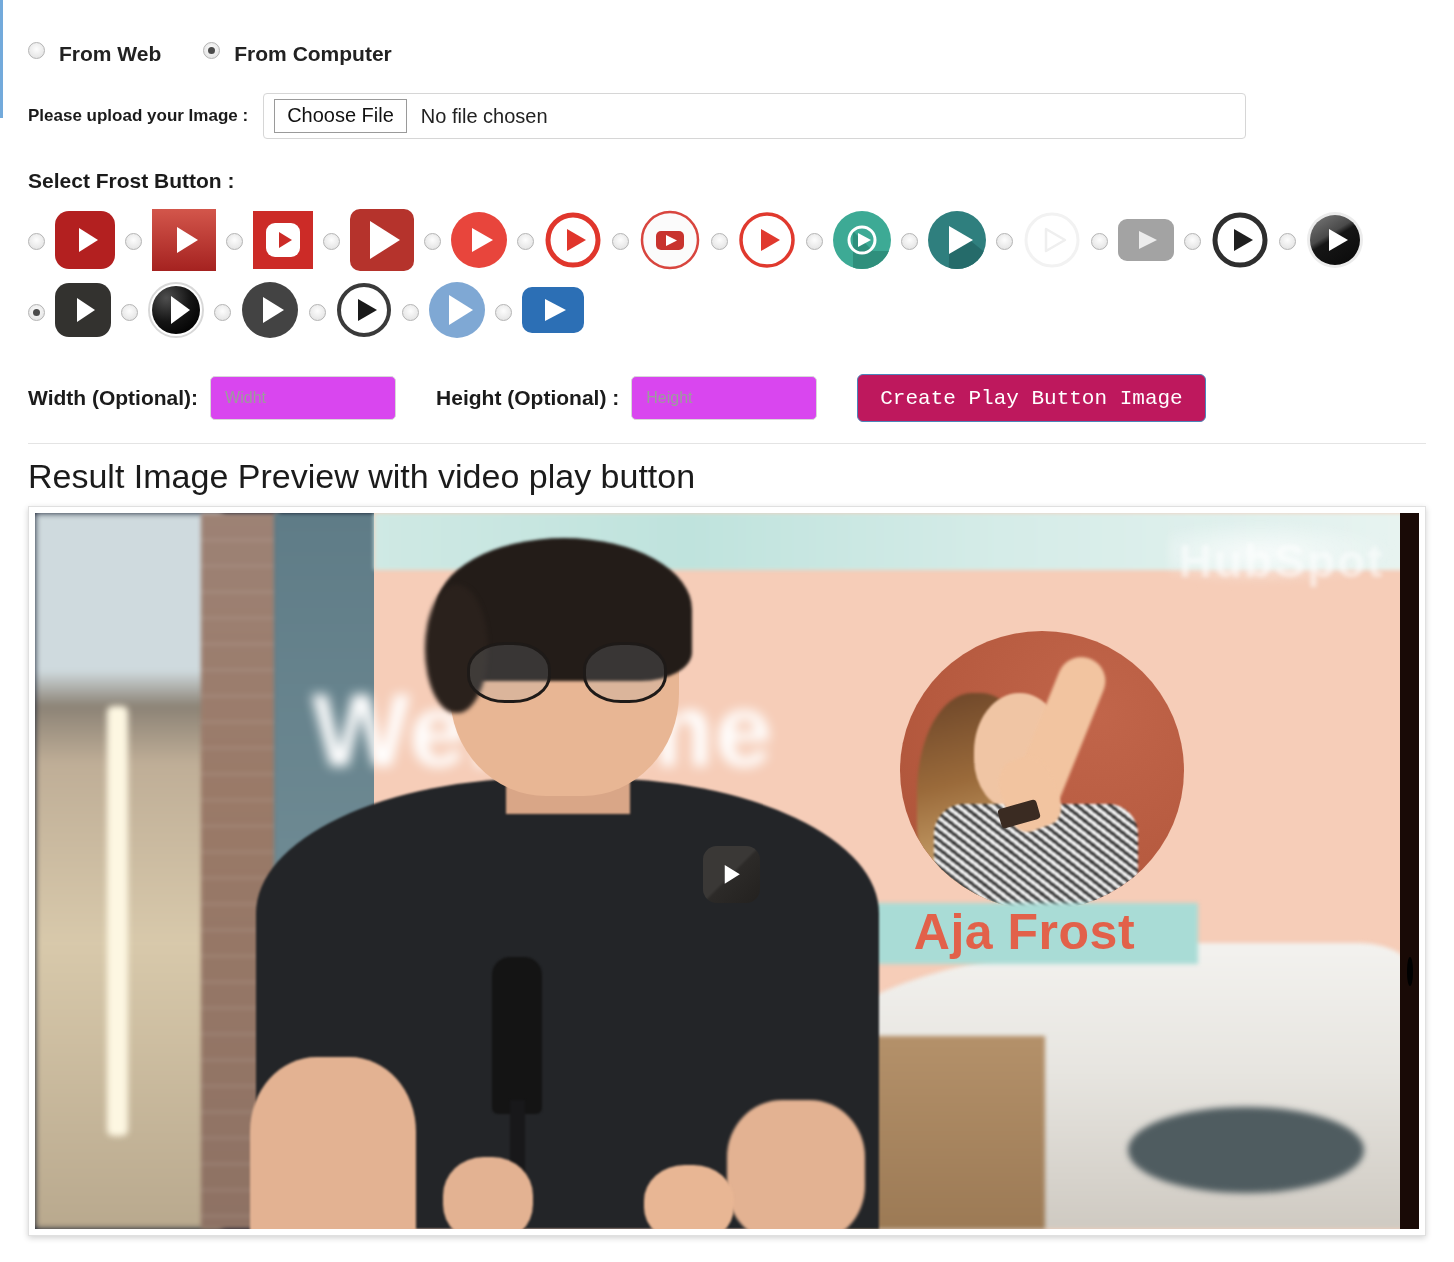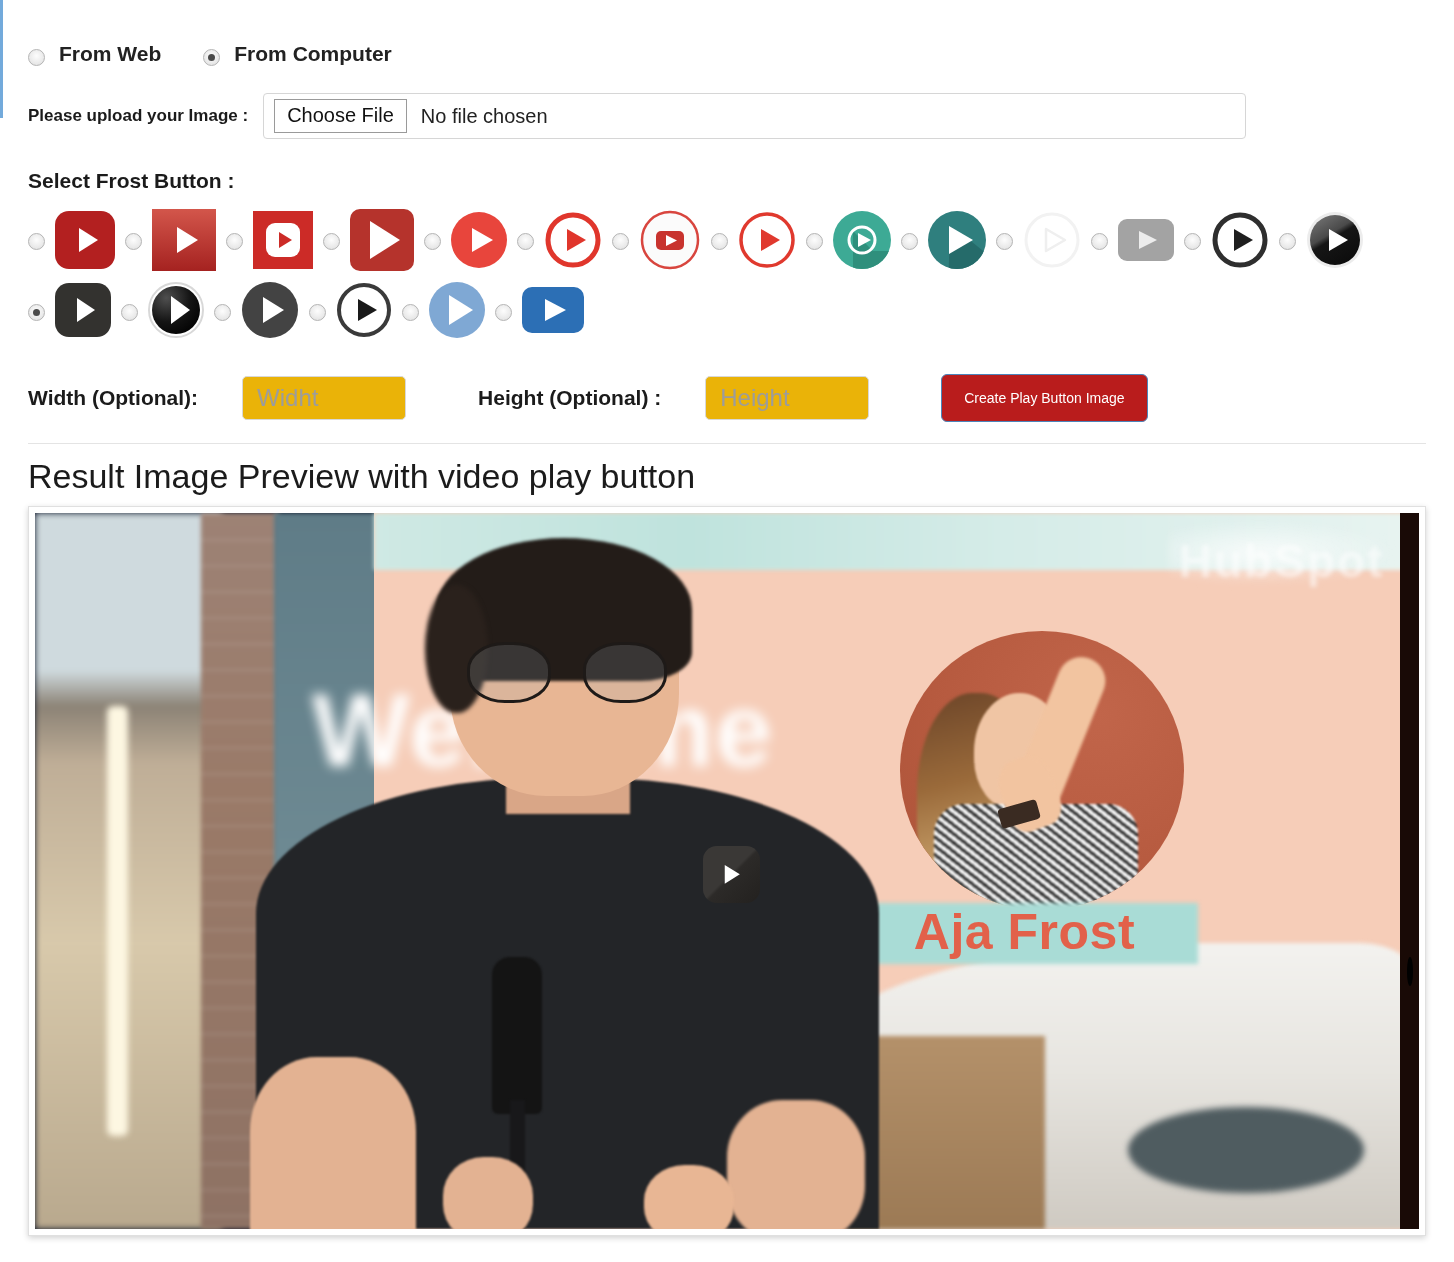--- a/index.html
+++ b/index.html
@@ -20,21 +20,21 @@
   #left-rule {
     position: absolute; left: 0; top: 0;
     width: 3px; height: 118px;
     background: #5b9bd5;
     opacity: .85;
   }
 
   
   .source-row {
     position: absolute; left: 28px; top: 42px;
-    display: flex; align-items: flex-end; gap: 0;
+    display: flex; align-items: flex-start; gap: 0;
   }
   .radio {
     width: 17px; height: 17px; border-radius: 50%;
     background: radial-gradient(circle at 50% 40%, #fdfdfd 0%, #e7e7e7 70%, #dcdcdc 100%);
     border: 1px solid #b4b4b4;
     display: inline-block;
     position: relative;
     flex: 0 0 auto;
     cursor: pointer;
   }
@@ -93,44 +93,44 @@
   .btn-cell { display: flex; align-items: center; }
   .btn-cell .radio { margin-right: 10px; margin-left: 0; }
   .btn-cell + .btn-cell { margin-left: 10px; }
   .pb { flex: 0 0 auto; position: relative; display: block; cursor: pointer; }
 
   
 
   
   .dims-row {
     position: absolute; left: 28px; top: 374px;
-    display: flex; align-items: center; gap: 32px;
+    display: flex; align-items: center;
   }
   .dims-label {
     font-size: 21px; font-weight: bold; color: #1b1b1b;
     white-space: nowrap;
   }
   .text-input {
-    width: 164px; height: 44px;
+    width: 186px; height: 44px;
     border: 1px solid #d8d8d8; border-radius: 5px;
-    background: #eab308;
-    font-size: 24px; color: #333;
+    background: #d946ef;
+    font-size: 16px; color: #333;
     padding: 0 14px;
     font-family: "Liberation Sans", sans-serif;
     outline: none;
   }
   .text-input::placeholder { color: #9c9c9c; }
   .create-btn {
     height: 48px;
-    background: #b91c1c;
+    background: #be185d;
     border: 1px solid #4c85bb;
     border-radius: 6px;
     color: #fff;
-    font-size: 14px;
-    font-family: Liberation Sans, sans-serif;
+    font-size: 21px;
+    font-family: Liberation Mono, monospace;
     padding: 0 22px;
     cursor: pointer;
   }
 
   
   #divider {
     position: absolute; left: 28px; top: 443px;
     width: 1398px; height: 1px; background: #e4e4e4;
   }
   #preview-heading {

